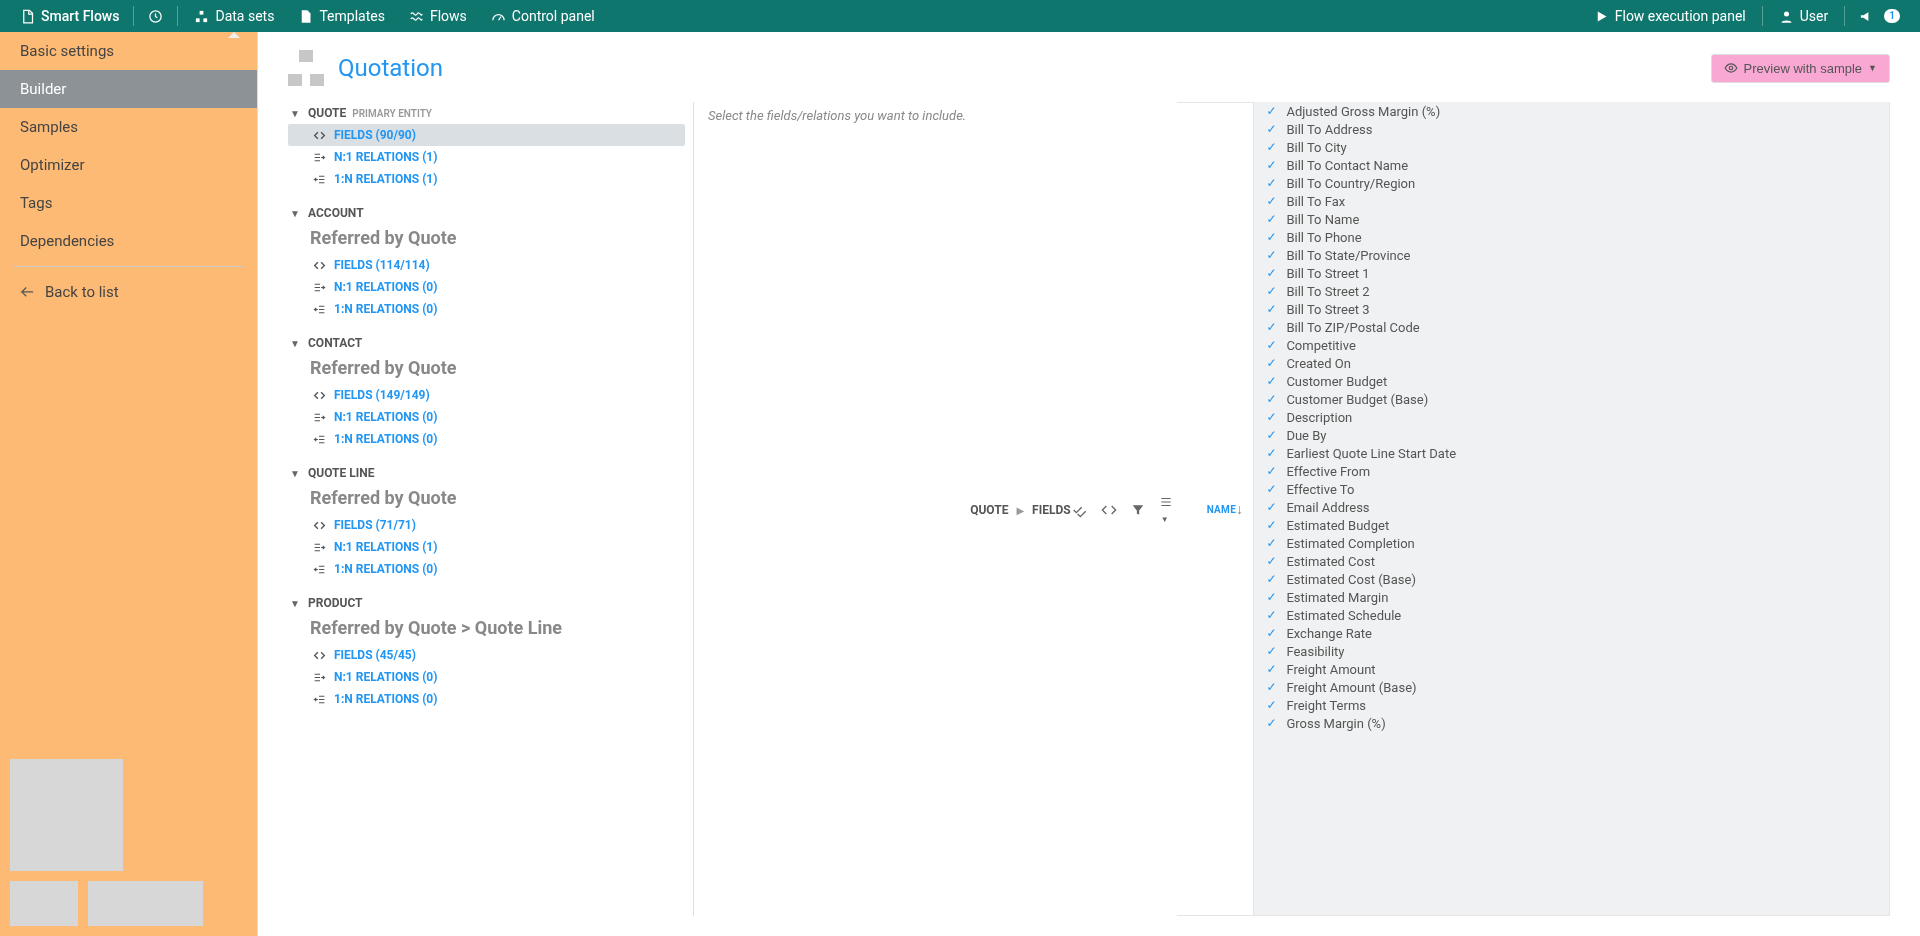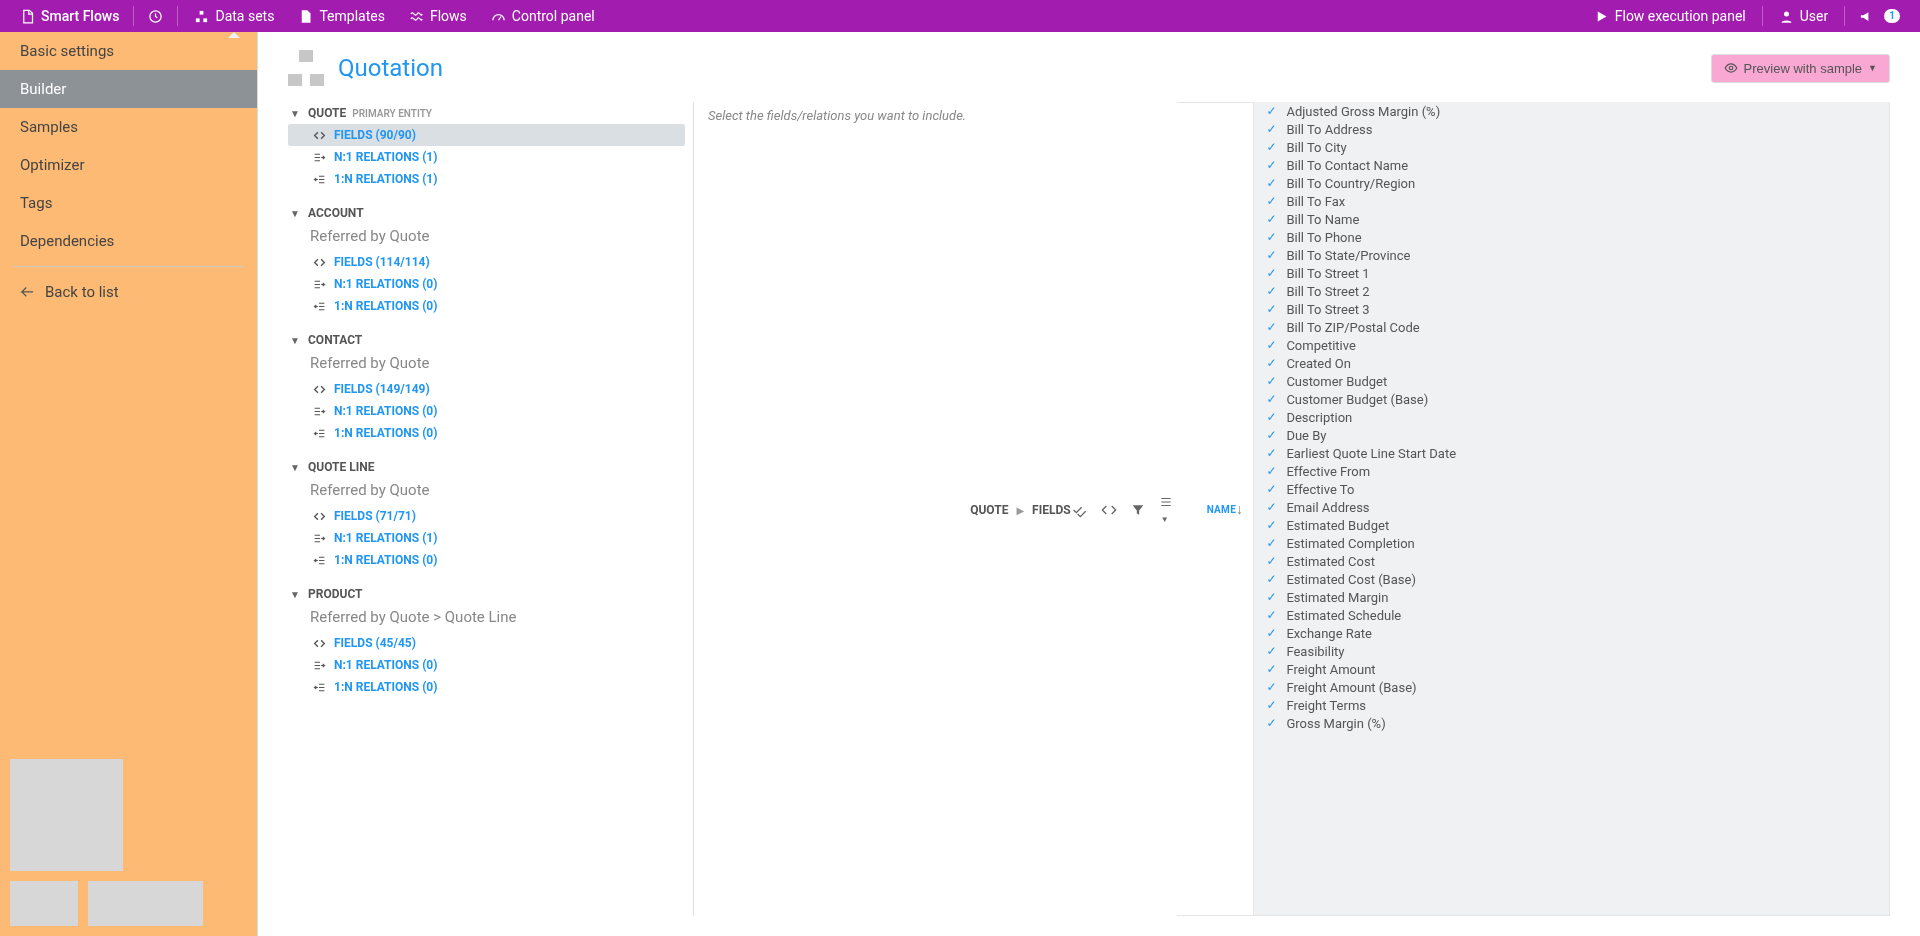--- a/index.html
+++ b/index.html
@@ -1,18 +1,18 @@
 <!DOCTYPE html>
 <html><head>
 <meta charset="utf-8">
 <style>
 * { margin: 0; padding: 0; box-sizing: border-box; }
 body { font-family: -apple-system, BlinkMacSystemFont, "Segoe UI", Roboto, Arial, sans-serif; font-size: 13px; color: #333; background: #fff; overflow: hidden; }
 
-.topbar { background: #a21caf; color: #fff; height: 32px; display: flex; align-items: center; padding: 0 10px; }
+.topbar { background: #0f766e; color: #fff; height: 32px; display: flex; align-items: center; padding: 0 10px; }
 .topbar-left { display: flex; align-items: center; gap: 0; height: 100%; }
 .brand { display: flex; align-items: center; gap: 6px; padding: 0 10px; font-size: 14px; font-weight: 500; height: 100%; }
 .topbar-sep { width: 1px; height: 20px; background: rgba(255,255,255,0.3); margin: 0 4px; }
 .nav-item { display: flex; align-items: center; gap: 6px; padding: 0 12px; height: 100%; font-size: 14px; cursor: pointer; position: relative; }
 .nav-item.active::after { content: ''; position: absolute; bottom: -6px; left: 50%; margin-left: -6px; width: 0; height: 0; border-left: 6px solid transparent; border-right: 6px solid transparent; border-bottom: 6px solid #efefef; }
 .nav-icon-only { padding: 0 10px; }
 .topbar-right { margin-left: auto; display: flex; align-items: center; gap: 0; height: 100%; }
 .topbar-badge { background: #fff; color: #2196f3; border-radius: 8px; font-size: 10px; padding: 0 5px; margin-left: 4px; font-weight: bold; line-height: 14px; }
 
 .layout { display: flex; height: calc(100vh - 32px); }
@@ -42,21 +42,21 @@
 .col-left { width: 405px; display: flex; flex-direction: column; overflow: hidden; }
 .col-right { flex: 1; display: flex; overflow: hidden; border-left: 1px solid #e0e0e0; padding-left: 10px; }
 .col-hint { font-style: italic; color: #888; font-size: 13px; padding: 6px 0 14px 4px; }
 
 .entity-tree { flex: 1; overflow-y: auto; padding-right: 8px; }
 .entity-block { margin-bottom: 12px; }
 .entity-head { display: flex; align-items: baseline; gap: 6px; padding: 4px 2px; cursor: pointer; }
 .entity-caret { font-size: 10px; color: #666; width: 12px; }
 .entity-name { font-size: 12px; font-weight: 700; color: #555; text-transform: uppercase; }
 .entity-tag { font-size: 10px; color: #999; text-transform: uppercase; font-weight: 600; }
-.entity-sub { font-size: 15px; color: #888; padding: 3px 0 6px 22px; }
+.entity-sub { font-size: 18px; color: #888; padding: 3px 0 6px 22px; font-weight: bold; }
 .entity-row { display: flex; align-items: center; gap: 8px; padding: 4px 18px 4px 24px; cursor: pointer; border-radius: 2px; }
 .entity-row.selected { background: #dadfe3; }
 .entity-row-icon { width: 14px; height: 14px; display: inline-flex; align-items: center; justify-content: center; color: #666; font-size: 11px; font-weight: bold; }
 .entity-row-label { font-size: 12px; font-weight: 700; color: #2196f3; }
 
 .bc-row { display: flex; align-items: center; padding: 6px 4px 4px 4px; }
 .bc { font-size: 12px; font-weight: 700; color: #555; }
 .bc-sep { color: #999; margin: 0 8px; font-size: 10px; }
 .bc-tools { margin-left: auto; display: flex; align-items: center; gap: 14px; color: #666; }
 .bc-tool { cursor: pointer; font-size: 14px; }

